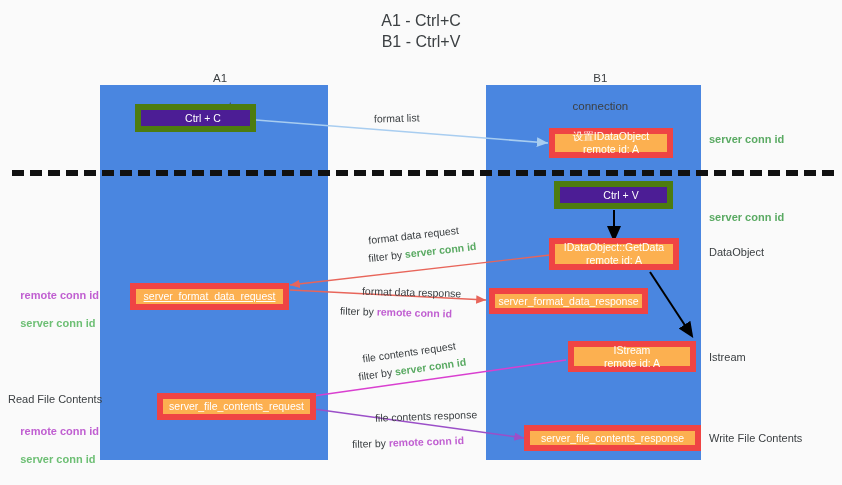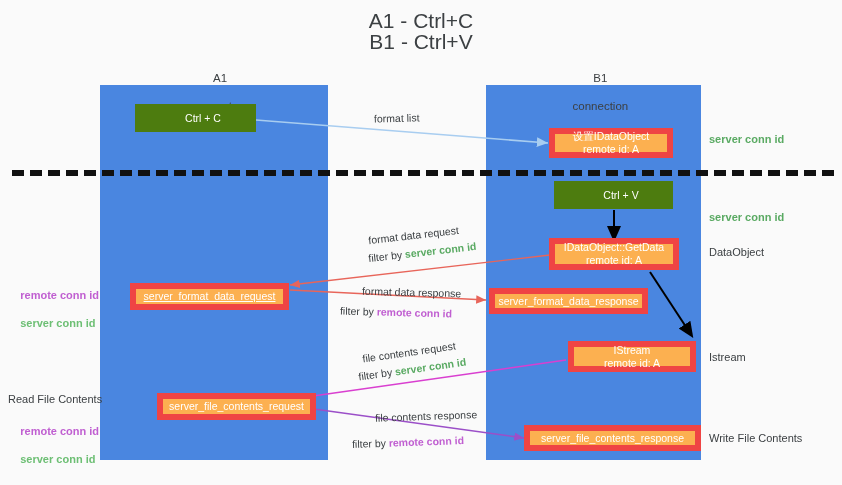--- a/index.html
+++ b/index.html
@@ -8,21 +8,21 @@
     background:#fafafa;
     font-family:"Liberation Sans","DejaVu Sans",sans-serif;
     overflow:hidden;position:relative;
   }
   #stage{position:absolute;inset:0;}
   .abs{position:absolute;}
 
   
   .title{
     left:0;top:10px;width:842px;text-align:center;
-    font-size:21px;color:#3c4043;line-height:21px;white-space:pre;
+    font-size:16px;color:#3c4043;line-height:21px;white-space:pre;
   }
 
   
   .colhdr{
     font-size:11.5px;color:#3c4043;text-align:center;line-height:14px;
     white-space:pre;
   }
 
   
   .lane{background:#4a86e0;}
@@ -35,21 +35,21 @@
     border-top:6px dashed #111;
   }
 
   
   .node{
     box-sizing:border-box;
     display:flex;align-items:center;justify-content:center;
     text-align:center;color:#ffffff;font-size:10.5px;line-height:13px;
     white-space:pre;padding:2px 4px;
   }
-  .green{background:#4d7c0f;border:4px solid #4d7c0f;padding-left:19px;}
+  .green{background:#4c1d95;border:6px solid #4d7c0f;padding-left:19px;}
   .orange{background:#fcb050;border:6px solid #ef4444;}
 
   
   .ann{font-size:11px;line-height:14px;white-space:pre;}
   .ann-green{color:#5aaa63;font-weight:bold;}
   .ann-dark{color:#3c4043;}
   .ann-left{font-size:11px;line-height:14px;white-space:pre;}
   .c-remote{color:#c05fd1;font-weight:bold;}
   .c-server{color:#6dbf74;font-weight:bold;}
 

